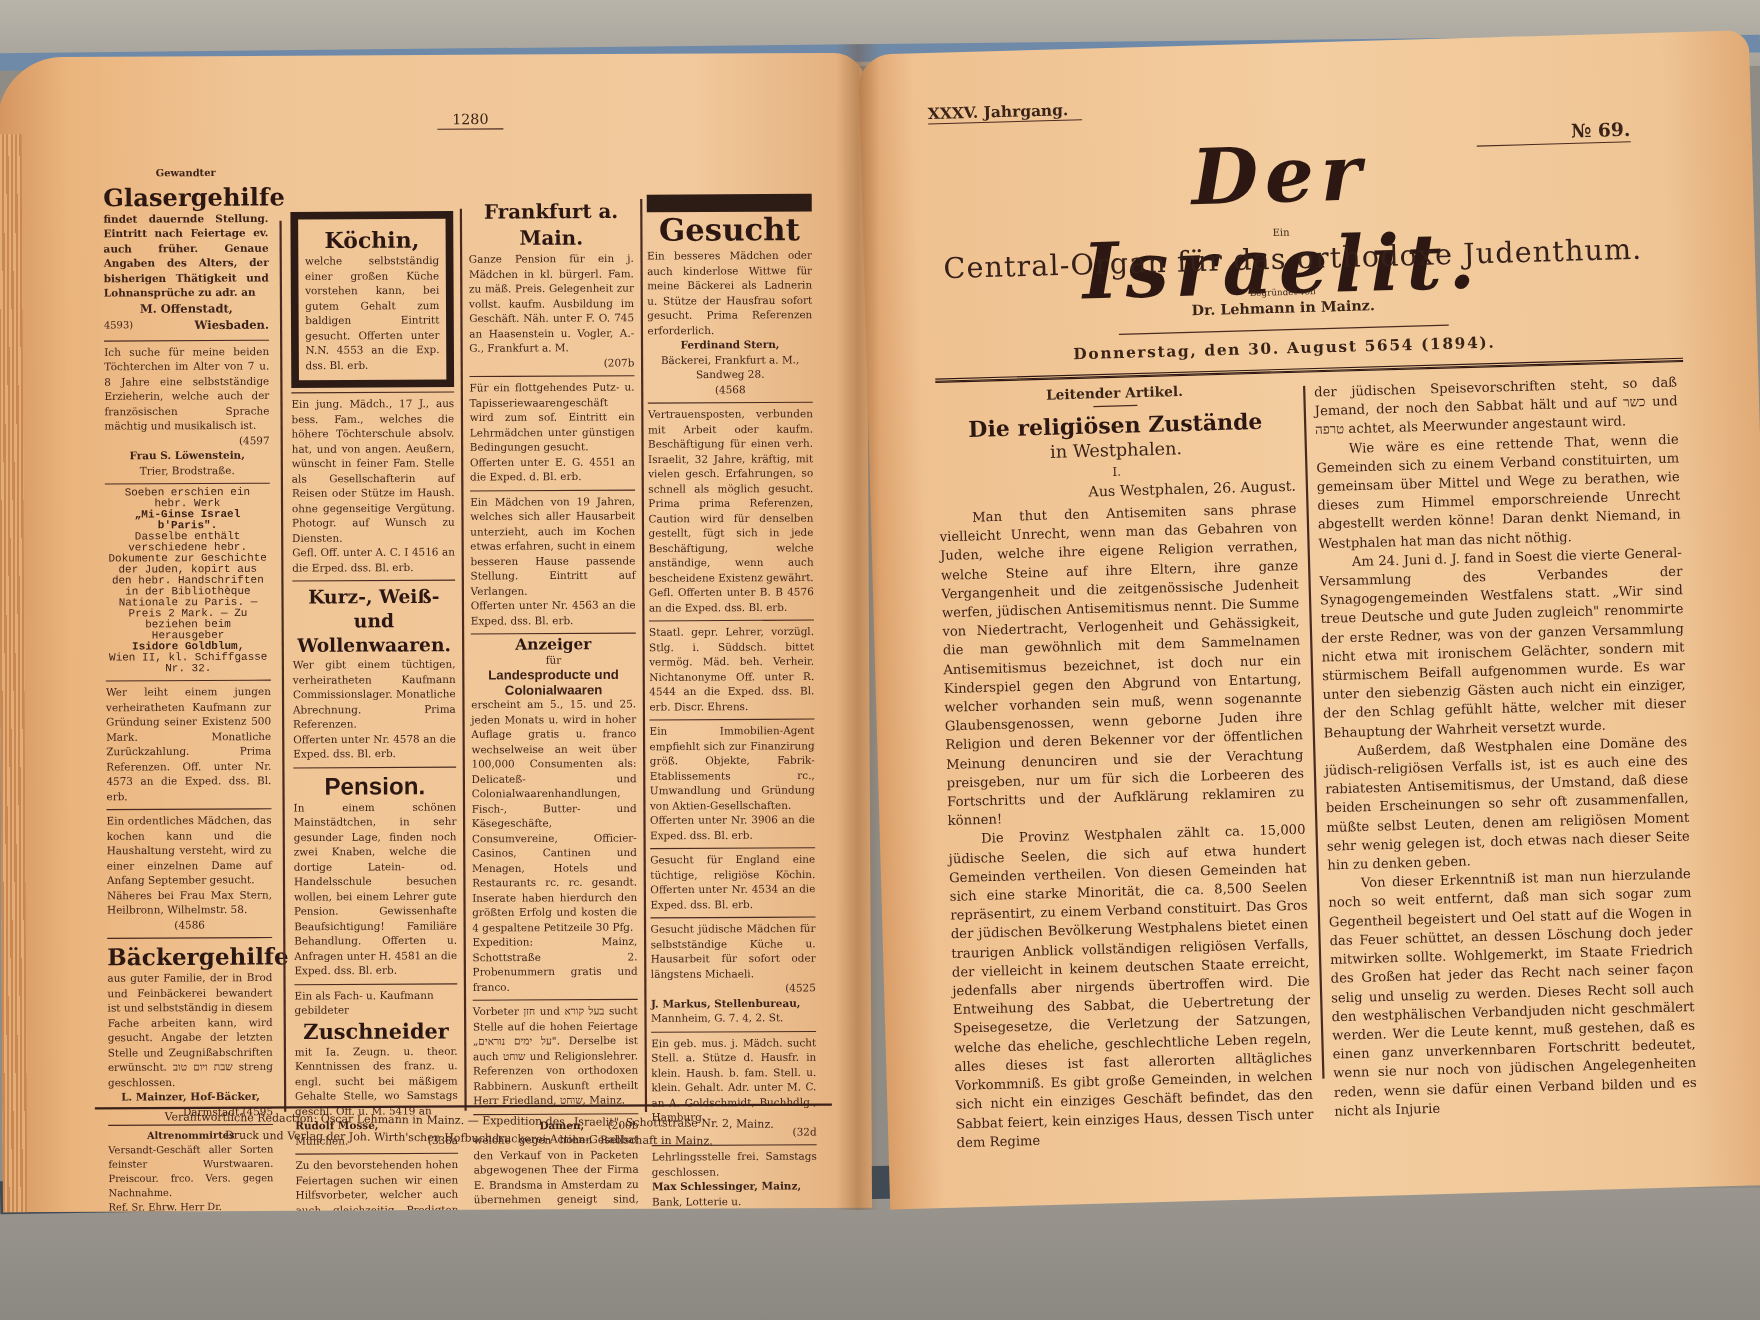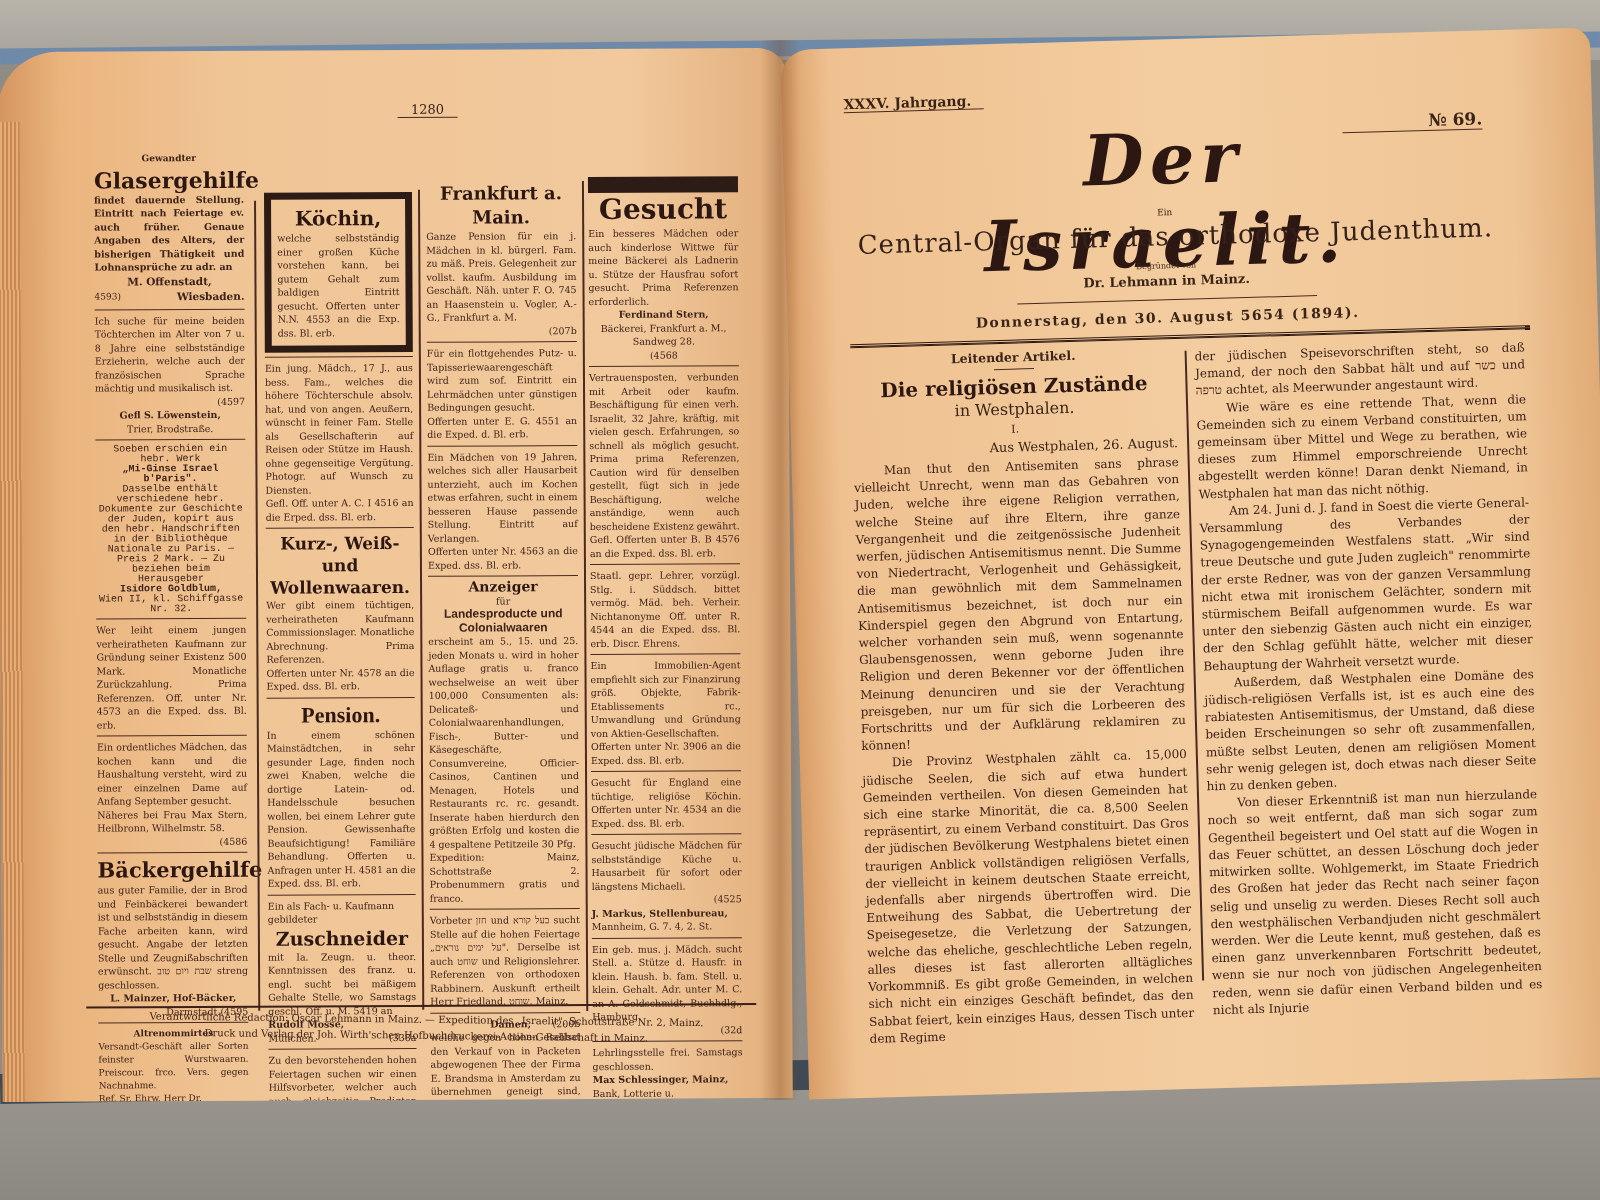--- a/index.html
+++ b/index.html
@@ -53,38 +53,38 @@
       <div class="c b">M. Offenstadt,</div>
       <div style="display:flex;justify-content:space-between">
           <span style="font-size:9px">4593)</span>
           <span class="b">Wiesbaden.</span>
         </div>
     </div>
     <div class="rule"></div>
     <div style="font-size:9.5px;line-height:13.5px">
       <div class="j">Ich suche für meine beiden Töchterchen im Alter von 7 u. 8 Jahre eine selbstständige Erzieherin, welche auch der französischen Sprache mächtig und musikalisch ist.</div>
       <div style="text-align:right">(4597</div>
-      <div class="c b">Gefl S. Löwenstein,</div>
+      <div class="c b">Frau S. Löwenstein,</div>
       <div class="c">Trier, Brodstraße.</div>
     </div>
     <div class="rule"></div>
     <div class="c" style="font-family:Liberation Mono, monospace;font-size:10px;line-height:10px">
       <div>Soeben erschien ein hebr. Werk</div>
       <div class="b">„Mi-Ginse Israel b'Paris".</div>
       <div>Dasselbe enthält verschiedene hebr. Dokumente zur Geschichte der Juden, kopirt aus den hebr. Handschriften in der Bibliothèque Nationale zu Paris. — Preis 2 Mark. — Zu beziehen beim Herausgeber</div>
       <div class="b">Isidore Goldblum,</div>
       <div>Wien II, kl. Schiffgasse Nr. 32.</div>
     </div>
     <div class="rule"></div>
     <div class="j" style="font-size:9.5px;line-height:13.5px">Wer leiht einem jungen verheiratheten Kaufmann zur Gründung seiner Existenz 500 Mark. Monatliche Zurückzahlung. Prima Referenzen. Off. unter Nr. 4573 an die Exped. dss. Bl. erb.</div>
     <div class="rule"></div>
     <div style="font-size:9.5px;line-height:13.5px">
       <div class="j">Ein ordentliches Mädchen, das kochen kann und die Haushaltung versteht, wird zu einer einzelnen Dame auf Anfang September gesucht.</div>
       <div class="j">Näheres bei Frau Max Stern, Heilbronn, Wilhelmstr. 58.</div>
-      <div style="text-align:right">(4586</div>
+      <div style="text-align:center">(4586</div>
     </div>
     <div class="rule"></div>
     <div style="font-size:9.5px;line-height:13.5px">
       <div class="c big" style="font-size:21px;line-height:26px">Bäckergehilfe</div>
       <div class="j">aus guter Familie, der in Brod und Feinbäckerei bewandert ist und selbstständig in diesem Fache arbeiten kann, wird gesucht. Angabe der letzten Stelle und Zeugnißabschriften erwünscht. שבת ויום טוב streng geschlossen.</div>
       <div class="c b">L. Mainzer, Hof-Bäcker,</div>
       <div style="display:flex;justify-content:flex-end">
           <span>Darmstadt.</span>
           <span>(4595</span>
         </div>
@@ -112,21 +112,21 @@
       <div class="j">Gefl. Off. unter A. C. I 4516 an die Erped. dss. Bl. erb.</div>
     </div>
     <div class="rule"></div>
     <div>
       <div class="c big" style="font-size:17px;line-height:22px">Kurz-, Weiß- und Wollenwaaren.</div>
       <div class="j">Wer gibt einem tüchtigen, verheiratheten Kaufmann Commissionslager. Monatliche Abrechnung. Prima Referenzen.</div>
       <div class="j">Offerten unter Nr. 4578 an die Exped. dss. Bl. erb.</div>
     </div>
     <div class="rule"></div>
     <div>
-      <div class="c big" style="font-size:22px;line-height:26px;font-family:Liberation Serif, serif">Pension.</div>
+      <div class="c big" style="font-size:22px;line-height:26px;font-family:Liberation Sans, sans-serif">Pension.</div>
       <div class="j">In einem schönen Mainstädtchen, in sehr gesunder Lage, finden noch zwei Knaben, welche die dortige Latein- od. Handelsschule besuchen wollen, bei einem Lehrer gute Pension. Gewissenhafte Beaufsichtigung! Familiäre Behandlung. Offerten u. Anfragen unter H. 4581 an die Exped. dss. Bl. erb.</div>
     </div>
     <div class="rule"></div>
     <div>
       <div>Ein als Fach- u. Kaufmann gebildeter</div>
       <div class="c big" style="font-size:19px;line-height:24px">Zuschneider</div>
       <div class="j">mit Ia. Zeugn. u. theor. Kenntnissen des franz. u. engl. sucht bei mäßigem Gehalte Stelle, wo Samstags geschl. Off. u. M. 5419 an</div>
       <div class="b">Rudolf Mosse,</div>
       <div style="display:flex;justify-content:space-between">
           <span>München.</span>

